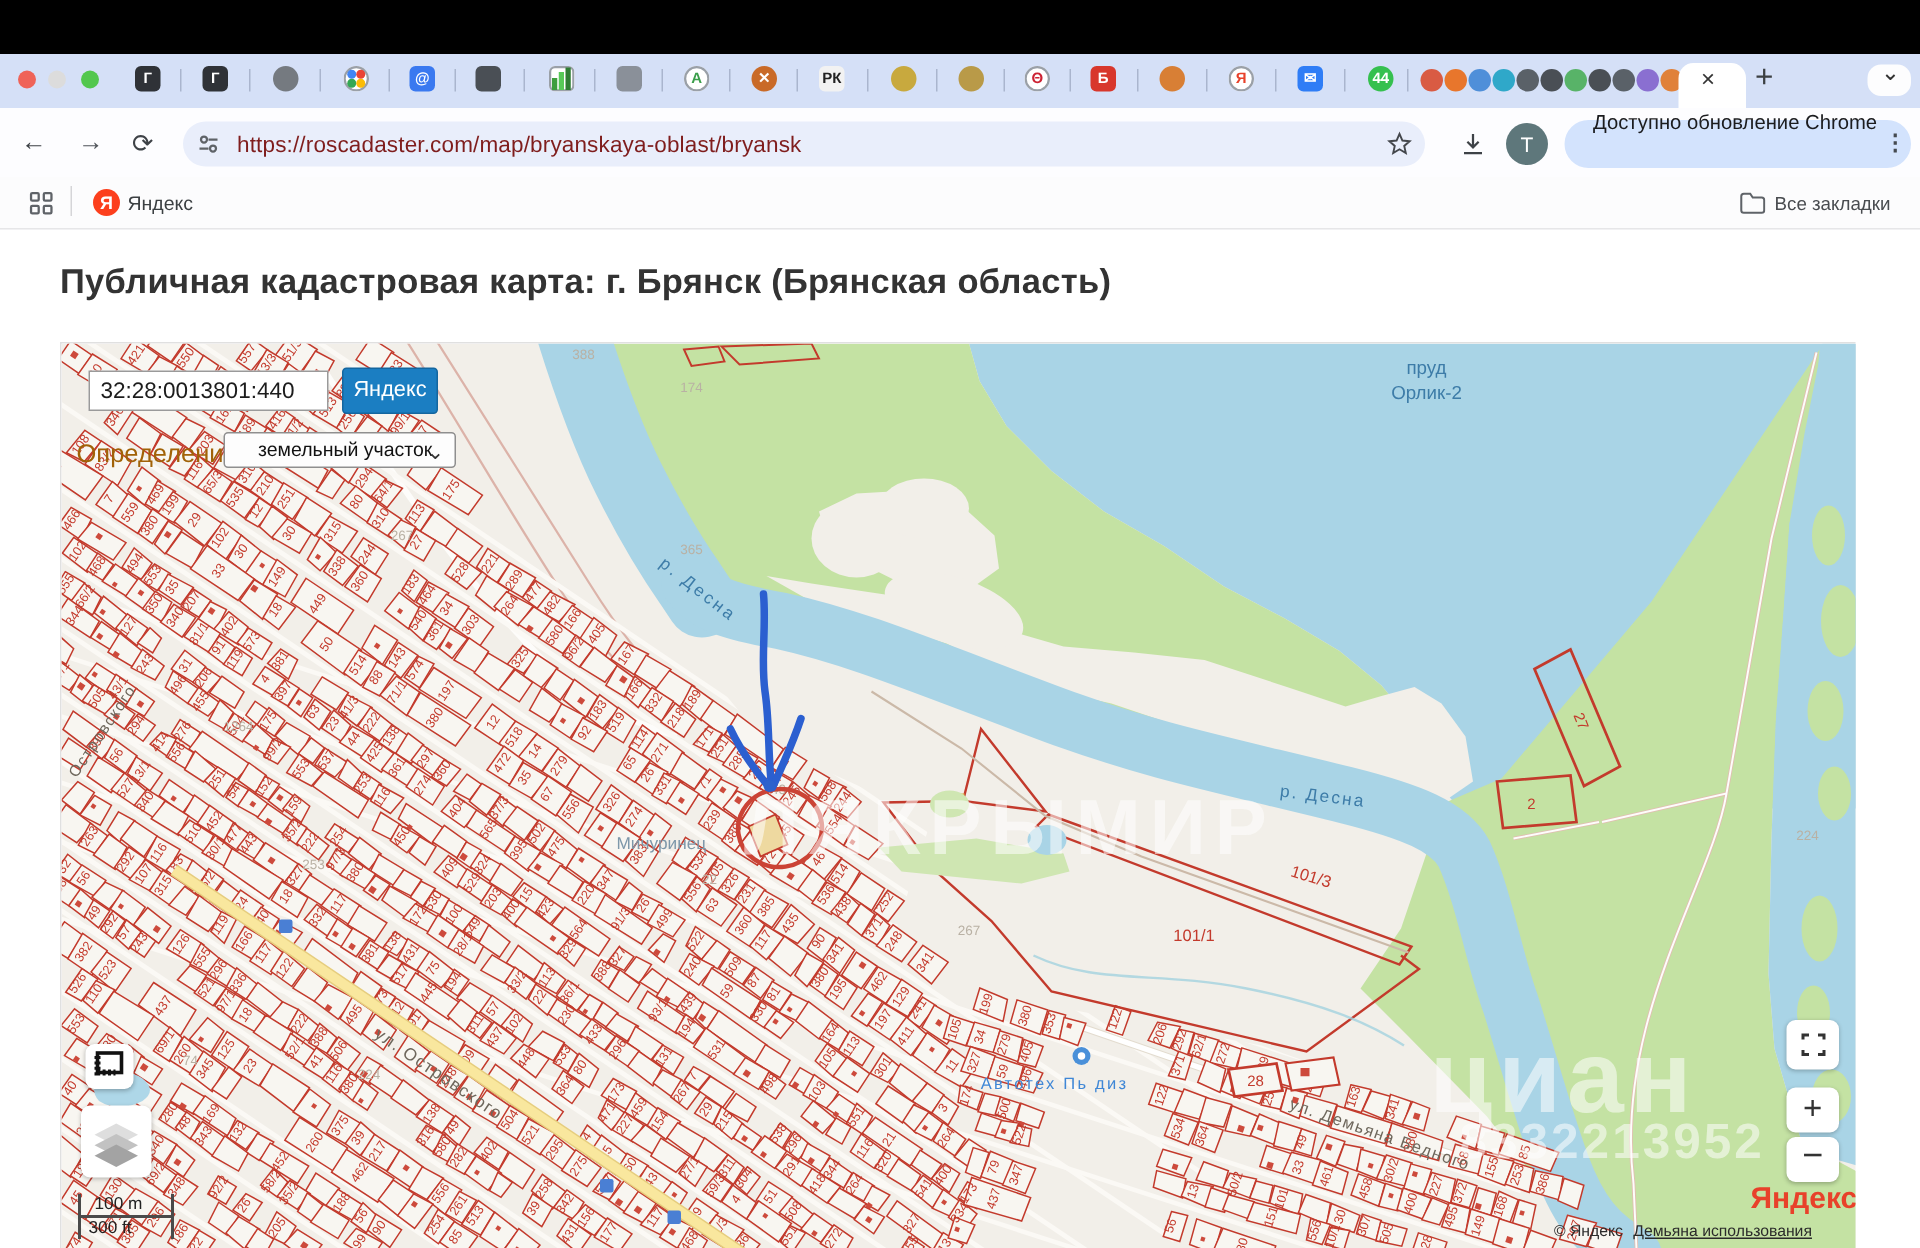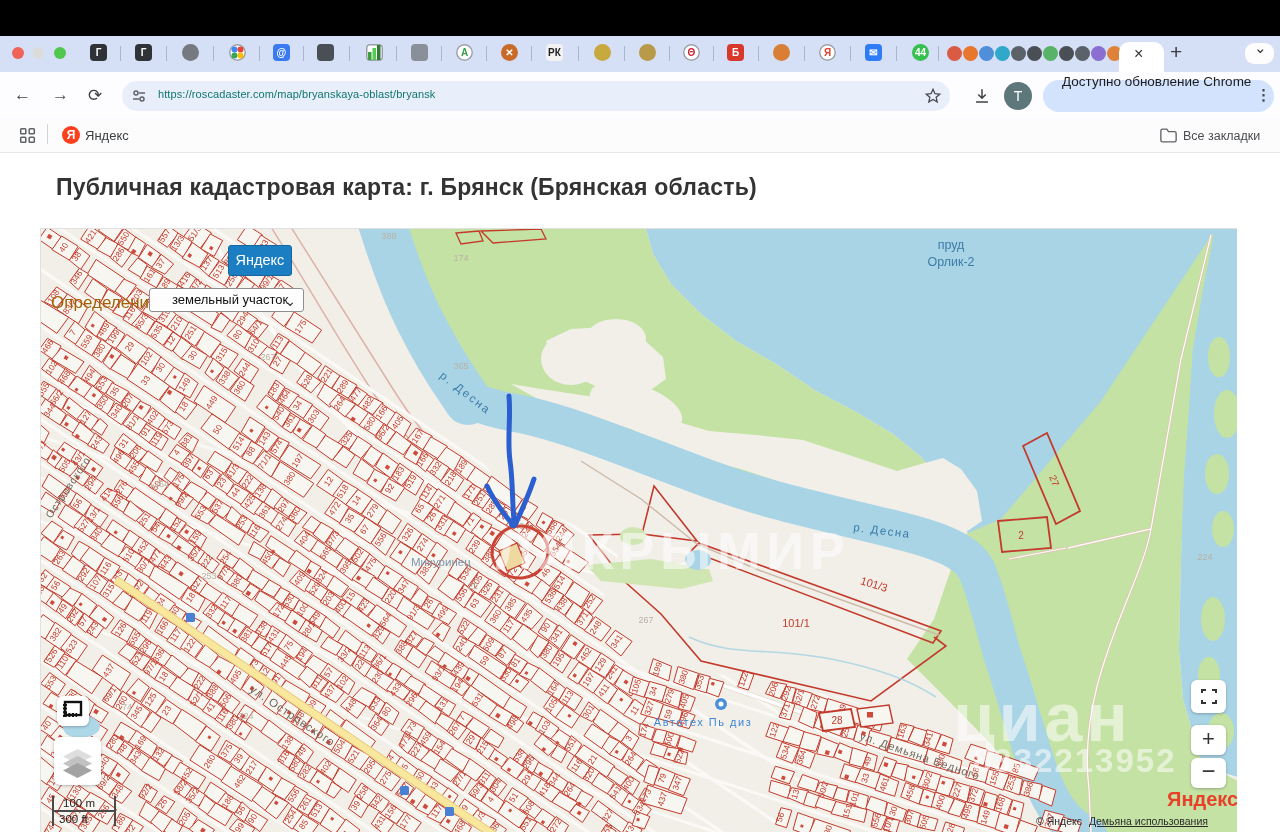--- a/index.html
+++ b/index.html
@@ -13,32 +13,32 @@
 .sep { position:absolute; top:46px; width:1px; height:15px; background:#aab5ce; }
 #activetab { position:absolute; left:1119px; top:42px; width:45px; height:30px; background:#fff;
   border-radius:10px 10px 0 0; }
 #activetab:before { content:"×"; position:absolute; left:15px; top:3px; font-size:16px; color:#333; }
 #newtab { position:absolute; left:1170px; top:40px; font-size:21px; color:#3c4043; }
 #chev { position:absolute; left:1245px; top:43px; width:29px; height:21px; border-radius:9px; background:#fdfdfe; }
 #chev:before { content:"⌄"; position:absolute; left:9px; top:-4px; font-size:15px; color:#333; }
 #addr { position:absolute; left:0; top:72px; width:1280px; height:46px; background:#fdfdff; }
 .navic { position:absolute; font-size:17px; color:#3e4247; }
 #urlpill { position:absolute; left:122px; top:81px; width:828px; height:30px; border-radius:15px; background:#e9eefb; }
-#urltext { position:absolute; left:158px; top:88px; font-size:11px; color:#0f766e; letter-spacing:0.1px; }
+#urltext { position:absolute; left:158px; top:88px; font-size:15px; color:#7f1d1d; letter-spacing:0.1px; }
 #updpill { position:absolute; left:1043px; top:80px; width:231px; height:32px; border-radius:16px; background:#d3e3fd; }
 #updtext { position:absolute; left:1062px; top:74px; font-size:13.5px; color:#1b1c1f; }
 #avatar { position:absolute; left:1004px; top:82px; width:28px; height:28px; border-radius:50%;
   background:#5e777b; color:#fff; font-size:14px; text-align:center; line-height:28px; }
 #bkm { position:absolute; left:0; top:118px; width:1280px; height:35px; background:#fcfcfd;
   border-bottom:1px solid #e6e6e8; }
 #ytxt { position:absolute; left:85px; top:128px; font-size:13px; color:#3c4043; }
 #yico { position:absolute; left:62px; top:126px; width:18px; height:18px; border-radius:50%;
   background:#fc3f1d; color:#fff; font-size:12px; font-weight:bold; text-align:center; line-height:18px; }
 #allbk { position:absolute; left:1183px; top:129px; font-size:12.5px; color:#494c50;text-align:center; }
-h1 { position:absolute; left:56px; top:174px; font-size:23px; color:#333; font-weight:bold;
+h1 { position:absolute; left:40px; top:174px; font-size:23px; color:#333; font-weight:bold;
   letter-spacing:0.2px; }
 #map { position:absolute; left:40px; top:228px; width:1197px; height:604px; border-top:1px solid #e0e0e0;
   border-left:1px solid #e0e0e0; overflow:hidden; }
 #sinput { position:absolute; left:18px; top:18px; width:160px; height:27px; border:1px solid #9a9a9a;
   background:#fff; font-size:15px; color:#1c1c1c; padding-left:7px; line-height:26px; }
 #sbtn { position:absolute; left:187px; top:16px; width:64px; height:31px; background:#1b7ec2;
   border:1px solid #14669f; border-radius:3px; color:#fff; font-size:14.5px; text-align:center; line-height:29px; }
 #deflabel { position:absolute; left:10px; top:64px; font-size:17px; color:#a16207; }
 #defsel { position:absolute; left:108px; top:59px; width:155px; height:24px; background:#fdfdfd;
   border:1px solid #8f8f8f; border-radius:3px; font-size:13px; color:#111; line-height:22px; padding-left:22px; }
@@ -1752,20 +1752,21 @@
 <path d="M446,257 C452,270 462,284 472,296"></path>
 <path d="M493,250 C488,265 480,283 474,296"></path>
 </g>
 <circle cx="472" cy="295" r="4" fill="#2d62cc"></circle>
 <g fill="#ffffff" opacity="0.55" font-family="Liberation Sans, sans-serif" font-weight="bold">
 <text x="455" y="340" font-size="52" letter-spacing="6">ЛЯКРЫМИР</text>
 <text x="912" y="512" font-size="68" letter-spacing="4">циан</text>
 <text x="932" y="543" font-size="33" letter-spacing="2">8332213952</text>
 </g>
   </svg>
+  <div id="sinput">32:28:0013801:440</div>
   <div id="sbtn">Яндекс</div>
   <div id="deflabel">Определение:</div>
   <div id="defsel">земельный участок<i>⌄</i></div>
   <div class="mctl" id="ruler">
     <svg width="32" height="30" viewBox="0 0 32 30">
       <rect x="8" y="6" width="16" height="13" fill="none" stroke="#111" stroke-width="2.4"></rect>
       <path d="M8 8 v11 h12" fill="none" stroke="#111" stroke-width="4" stroke-dasharray="2 1.6"></path>
     </svg>
   </div>
   <div class="mctl" id="layers">

